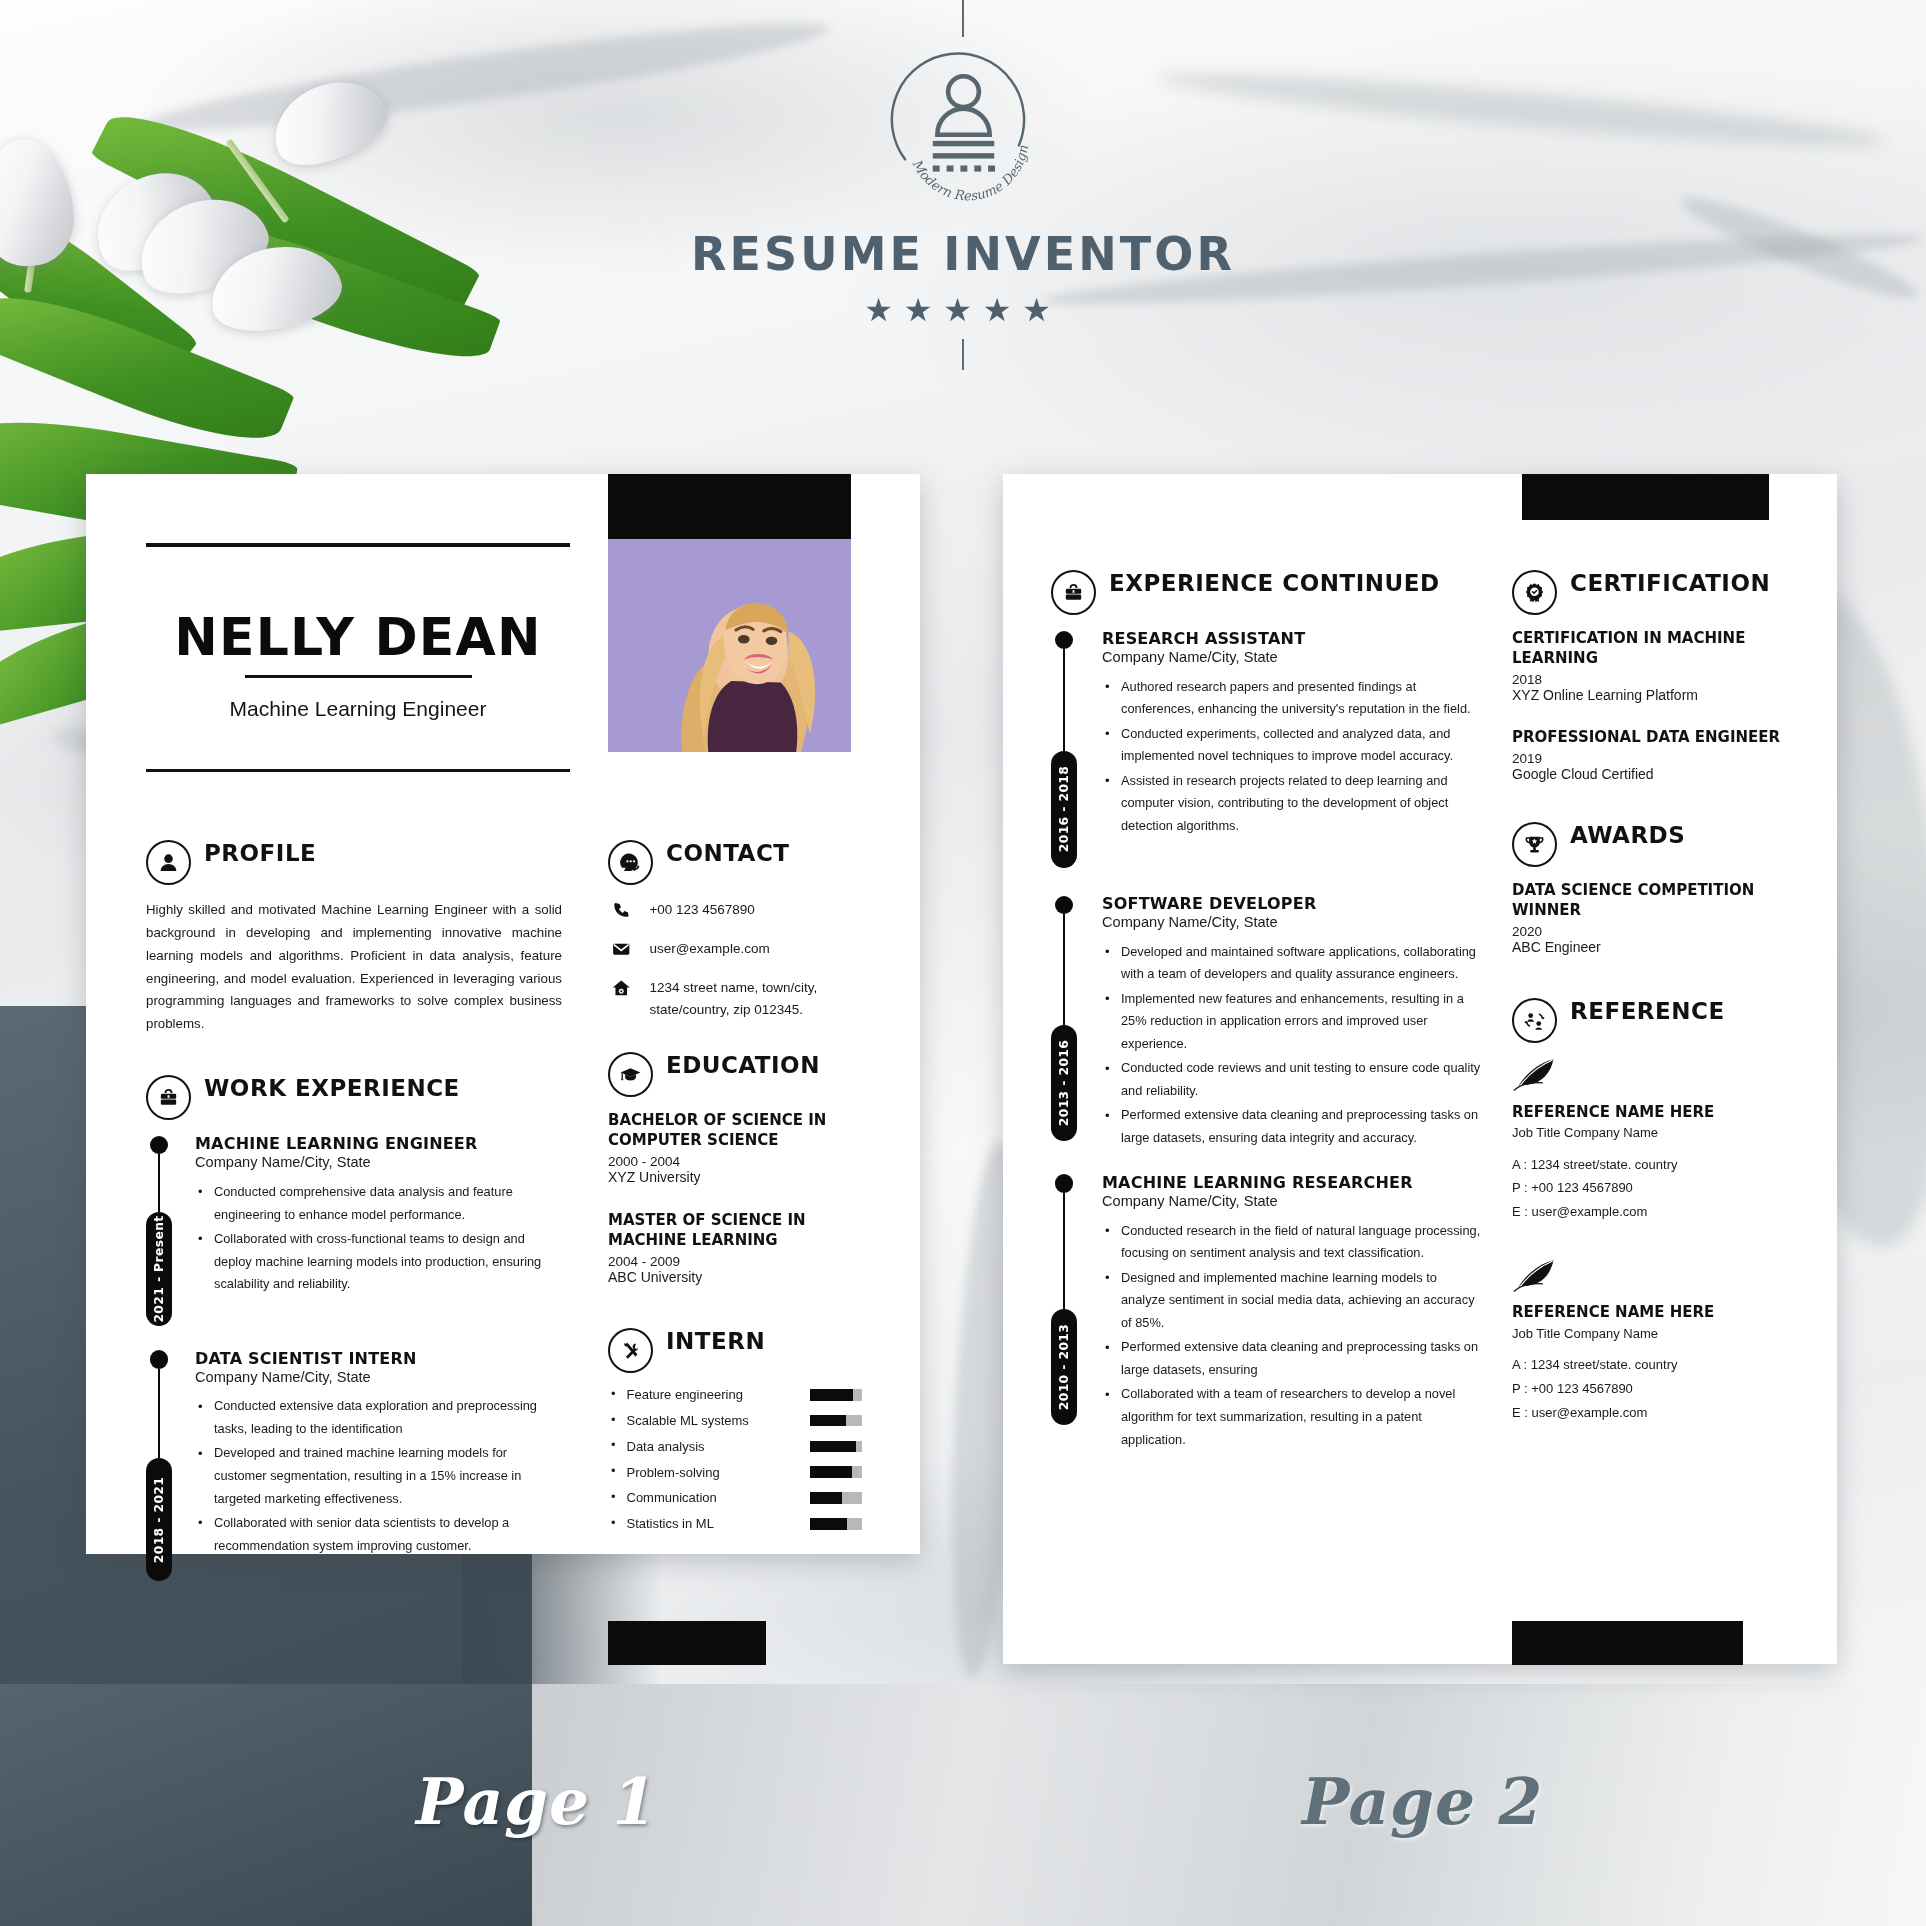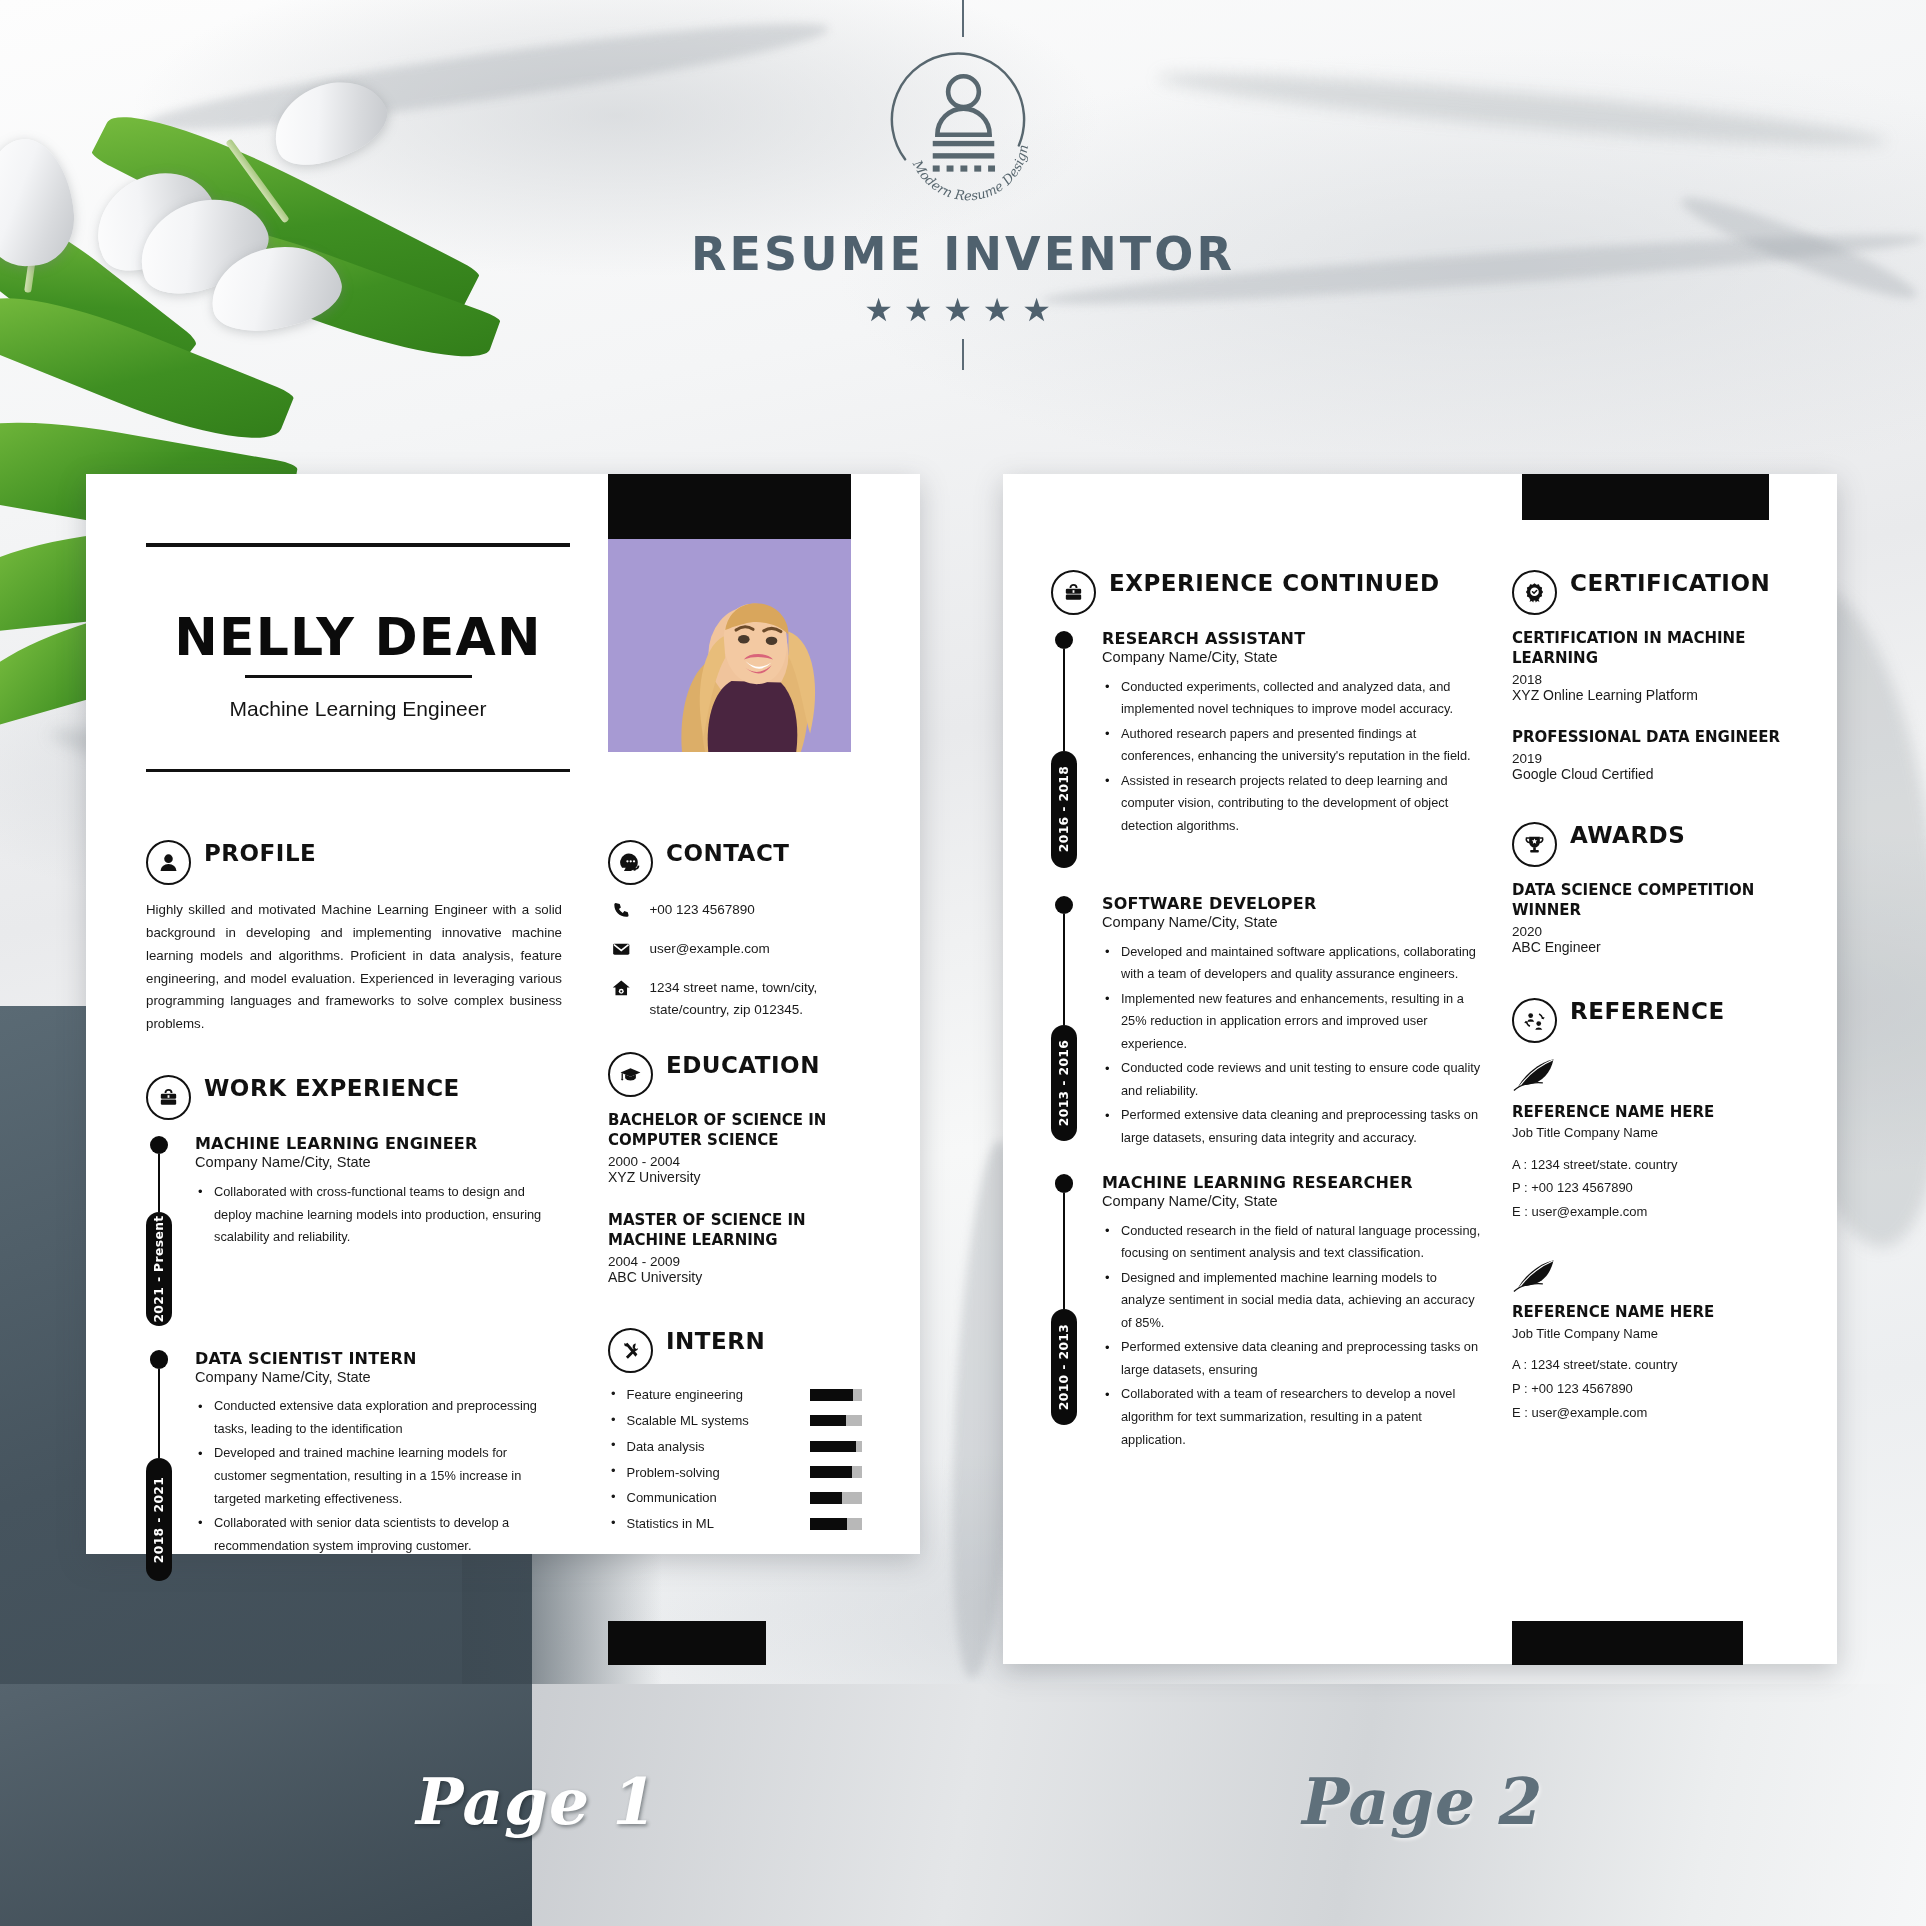--- a/index.html
+++ b/index.html
@@ -236,20 +236,21 @@
         <div class="dot"></div>
         <div class="rod"></div>
         <div class="pill" style="height:114px;">
           <span>2021 - Present</span>
         </div>
       </div>
       <div style="margin-left:49px;">
         <div class="job-t">MACHINE LEARNING ENGINEER</div>
         <div class="job-c">Company Name/City, State</div>
         <ul class="bl">
+          <li>Conducted comprehensive data analysis and feature engineering to enhance model performance.</li>
           <li>Collaborated with cross-functional teams to design and deploy machine learning models into production, ensuring scalability and reliability.</li>
         </ul>
       </div>
     </div>
 
     <div style="position:relative;min-height:231px;margin-top:21.6px;">
       <div class="tl" style="left:0;top:1.5px;height:231px;">
         <div class="dot"></div>
         <div class="rod"></div>
         <div class="pill" style="height:123px;">
@@ -408,22 +409,22 @@
         <div class="dot"></div>
         <div class="rod"></div>
         <div class="pill" style="height:117px;">
           <span>2016 - 2018</span>
         </div>
       </div>
       <div style="margin-left:51px;">
         <div class="job-t">RESEARCH ASSISTANT</div>
         <div class="job-c">Company Name/City, State</div>
         <ul class="bl">
+          <li>Authored research papers and presented findings at conferences, enhancing the university's reputation in the field.</li>
           <li>Conducted experiments, collected and analyzed data, and implemented novel techniques to improve model accuracy.</li>
-          <li>Authored research papers and presented findings at conferences, enhancing the university's reputation in the field.</li>
           <li>Assisted in research projects related to deep learning and computer vision, contributing to the development of object detection algorithms.</li>
         </ul>
       </div>
     </div>
 
     <div style="position:relative;min-height:247px;margin-top:25px;">
       <div class="tl" style="left:0;top:1.5px;height:245px;">
         <div class="dot"></div>
         <div class="rod"></div>
         <div class="pill" style="height:116px;">

